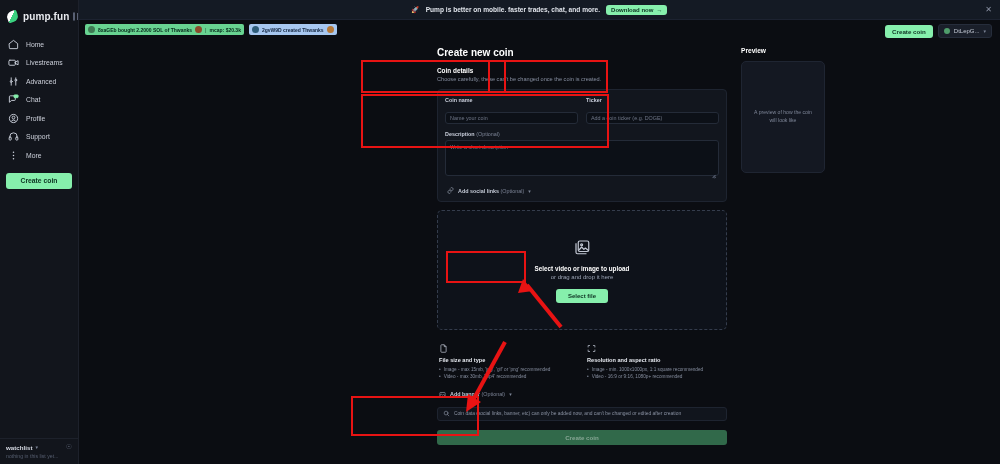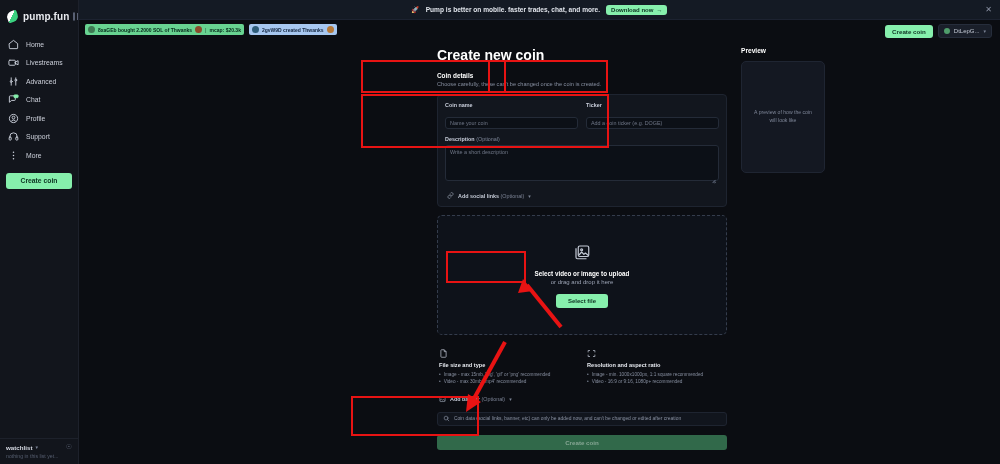--- a/index.html
+++ b/index.html
@@ -114,21 +114,21 @@
   }
   .wallet-dot { width: 6px; height: 6px; border-radius: 50%; background: #4f9d6b; }
   .wallet-addr { font-size: 6px; color: #c3c9d5; }
   .wallet-chev { font-size: 5px; color: #79melon; color: #7b8395; }
 
   
   .content { flex: 1; display: flex; gap: 14px; padding: 8px 8px 0 0; }
   .col-form { width: 290px; margin-left: 358px; position: relative; }
   .col-preview { width: 100px; }
 
-  .h-title { font-size: 14px; color: #ffffff; font-weight: bold; margin-bottom: 9px; }
+  .h-title { font-size: 10px; color: #ffffff; font-weight: bold; margin-bottom: 9px; }
   .sec-title { font-size: 6.4px; color: #ffffff; font-weight: bold; }
   .sec-sub { font-size: 5.6px; color: #878fa1; margin-top: 2px; }
 
   .card {
     background: #12161e; border: 1px solid #1e2430; border-radius: 4px;
     margin-top: 7px; padding: 7px;
   }
   .field-row { display: flex; gap: 8px; }
   .field { flex: 1; }
   .f-label { font-size: 5.4px; color: #c9cedb; font-weight: 600; margin-bottom: 3px; }

